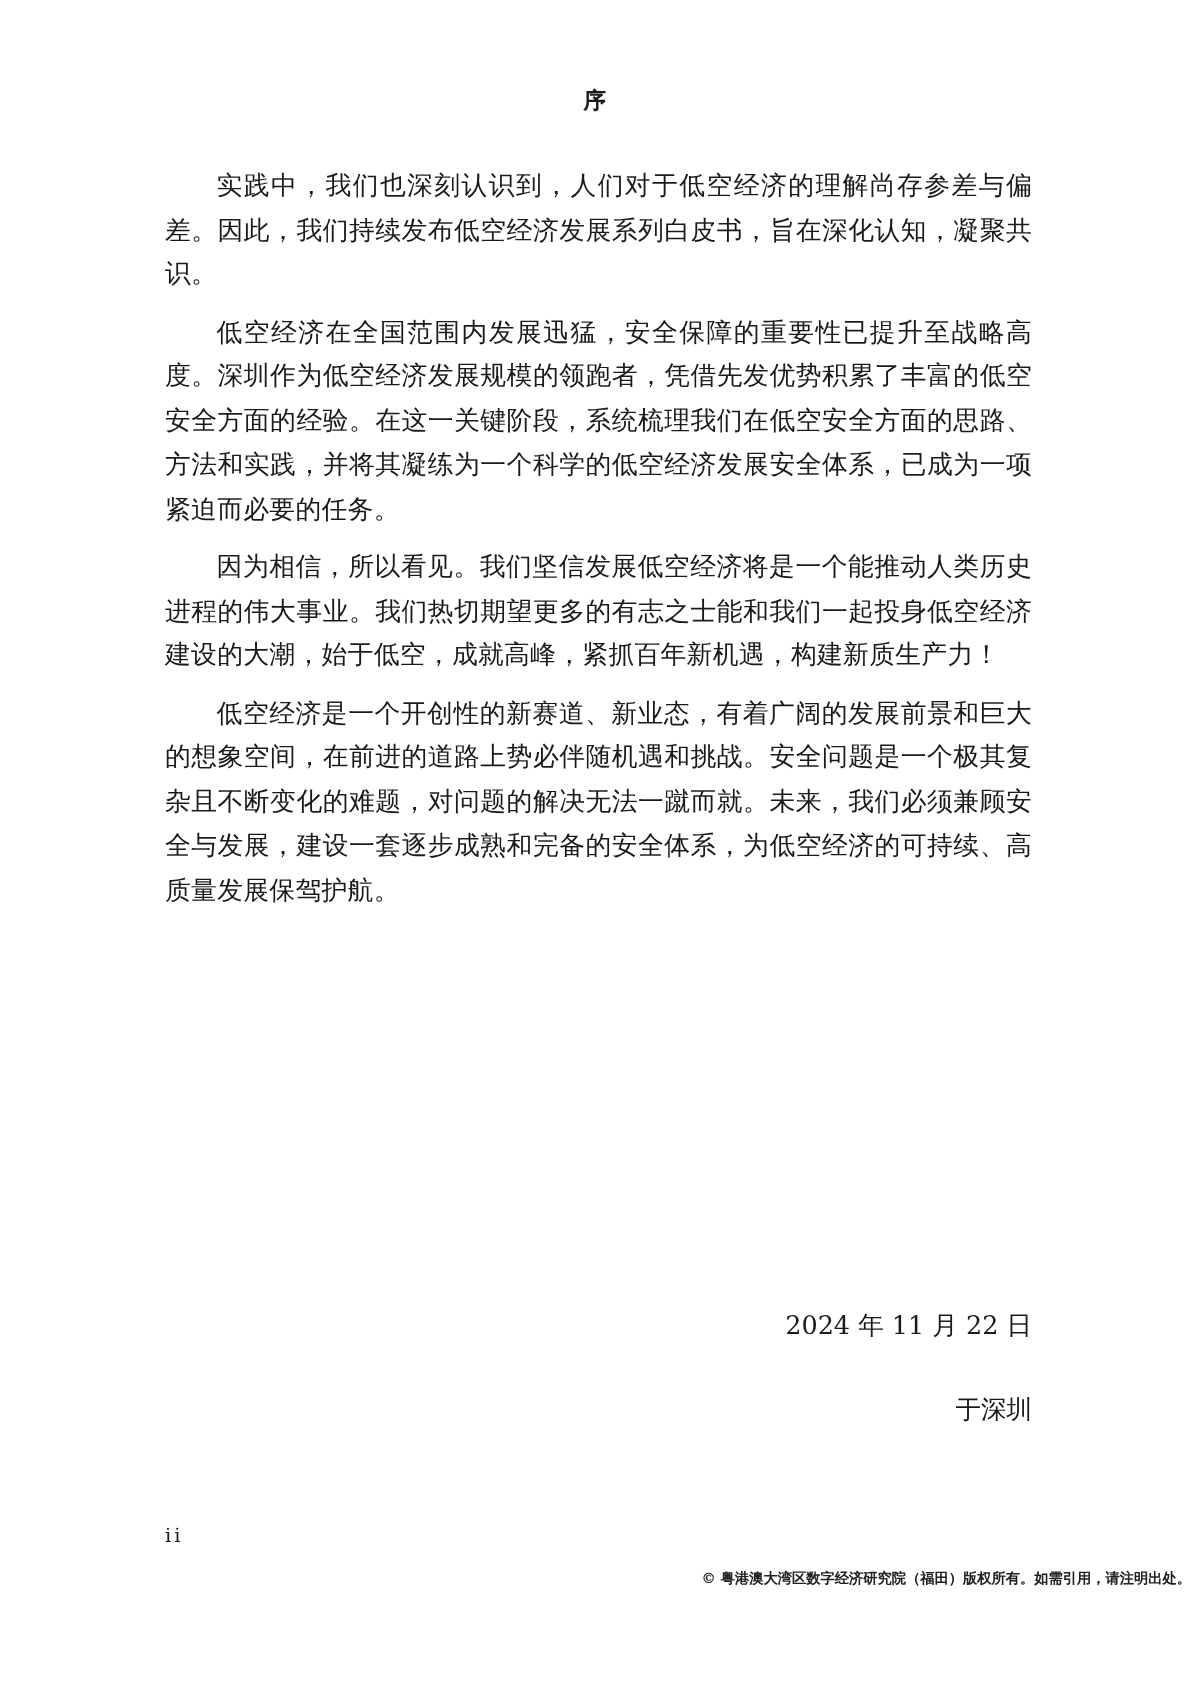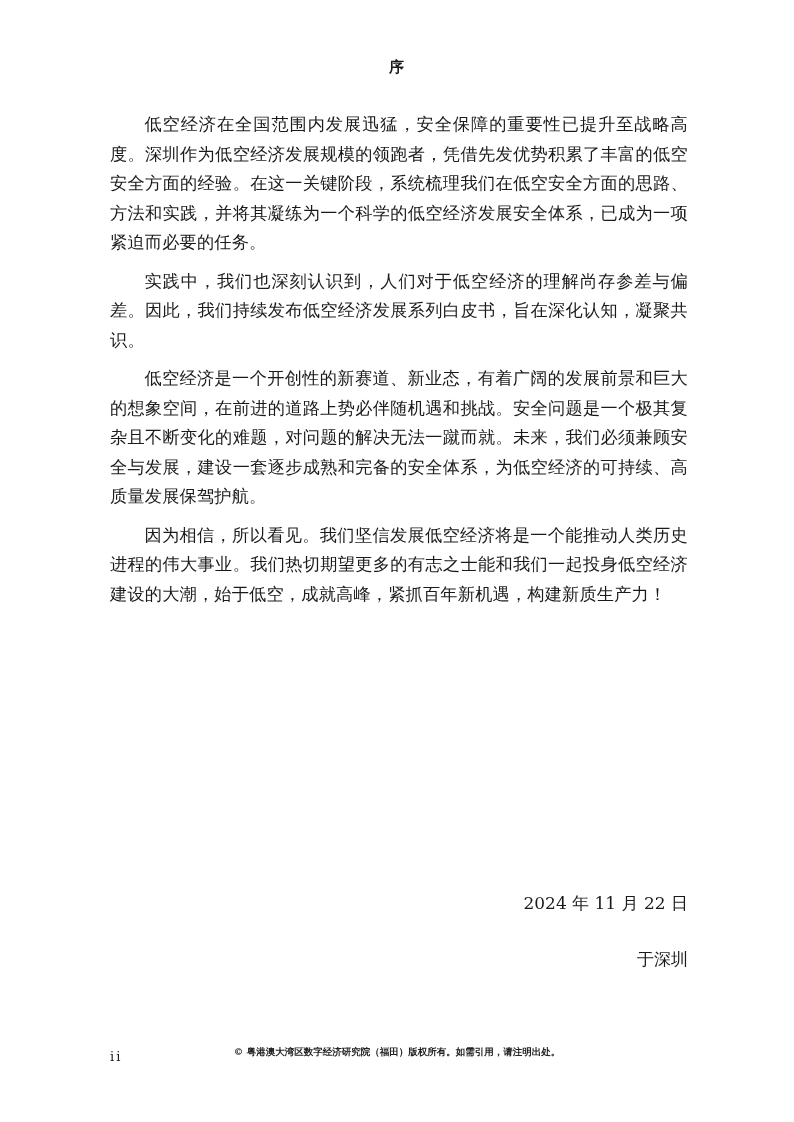--- a/index.html
+++ b/index.html
@@ -3,36 +3,36 @@
 <meta charset="utf-8">
 <style>
   html, body { margin: 0; padding: 0; background: #ffffff; }
   body { width: 794px; height: 1122px; position: relative; overflow: hidden;
          font-family: "DejaVu Serif", "Liberation Serif", serif; color: #1a1a1a; }
   .title { position: absolute; top: 58px; left: 0; width: 794px; text-align: center;
            font-size: 15px; font-weight: bold; letter-spacing: 1px; }
   .body { position: absolute; left: 110px; top: 110px; width: 578px; }
   .para { margin: 0 0 9px 0; font-size: 17.2px; line-height: 29.5px; text-indent: 2em;
           text-align: justify; letter-spacing: 0.2px; }
-  .sign { position: absolute; right: 106px; font-size: 17px; text-align: right; margin-top: 20px; }
+  .sign { position: absolute; right: 106px; font-size: 17px; text-align: right; }
   .date { top: 872px; }
   .place { top: 928px; }
-  .pagenum { position: absolute; left: 110px; top: 1017px; font-size: 13px; letter-spacing: 2px; margin-top: 32px; }
-  .footer { position: absolute; top: 1046px; left: 0; width: 794px; text-align: center;
+  .pagenum { position: absolute; left: 110px; top: 1017px; font-size: 13px; letter-spacing: 2px; }
+  .footer { position: absolute; top: 1046px; left: 0; width: 794px; text-align: right;
             font-size: 9.5px; font-weight: bold; color: #222; }
 </style>
 </head>
 <body>
 
 <div class="title">序</div>
 
 <div class="body">
+  <p class="para">实践中，我们也深刻认识到，人们对于低空经济的理解尚存参差与偏差。因此，我们持续发布低空经济发展系列白皮书，旨在深化认知，凝聚共识。</p>
   <p class="para">低空经济在全国范围内发展迅猛，安全保障的重要性已提升至战略高度。深圳作为低空经济发展规模的领跑者，凭借先发优势积累了丰富的低空安全方面的经验。在这一关键阶段，系统梳理我们在低空安全方面的思路、方法和实践，并将其凝练为一个科学的低空经济发展安全体系，已成为一项紧迫而必要的任务。</p>
-  <p class="para">实践中，我们也深刻认识到，人们对于低空经济的理解尚存参差与偏差。因此，我们持续发布低空经济发展系列白皮书，旨在深化认知，凝聚共识。</p>
+  <p class="para">因为相信，所以看见。我们坚信发展低空经济将是一个能推动人类历史进程的伟大事业。我们热切期望更多的有志之士能和我们一起投身低空经济建设的大潮，始于低空，成就高峰，紧抓百年新机遇，构建新质生产力！</p>
   <p class="para">低空经济是一个开创性的新赛道、新业态，有着广阔的发展前景和巨大的想象空间，在前进的道路上势必伴随机遇和挑战。安全问题是一个极其复杂且不断变化的难题，对问题的解决无法一蹴而就。未来，我们必须兼顾安全与发展，建设一套逐步成熟和完备的安全体系，为低空经济的可持续、高质量发展保驾护航。</p>
-  <p class="para">因为相信，所以看见。我们坚信发展低空经济将是一个能推动人类历史进程的伟大事业。我们热切期望更多的有志之士能和我们一起投身低空经济建设的大潮，始于低空，成就高峰，紧抓百年新机遇，构建新质生产力！</p>
 </div>
 
 <div class="sign date">2024 年 11 月 22 日</div>
 <div class="sign place">于深圳</div>
 
 <div class="pagenum">ii</div>
 <div class="footer">© 粤港澳大湾区数字经济研究院（福田）版权所有。如需引用，请注明出处。</div>
 
 </body></html>

